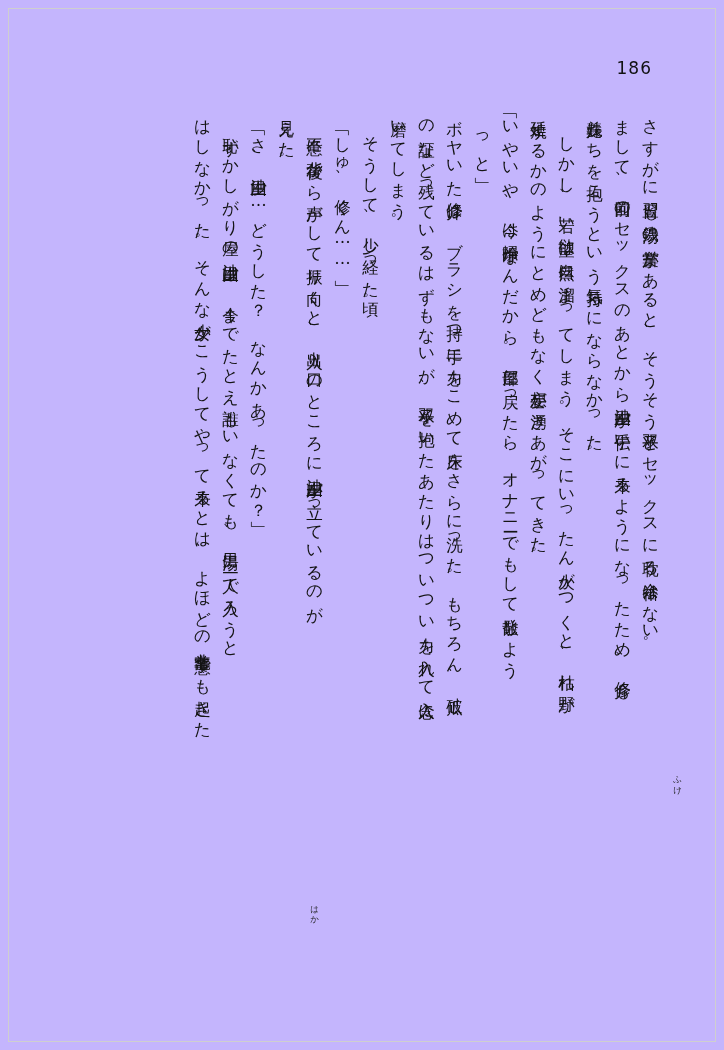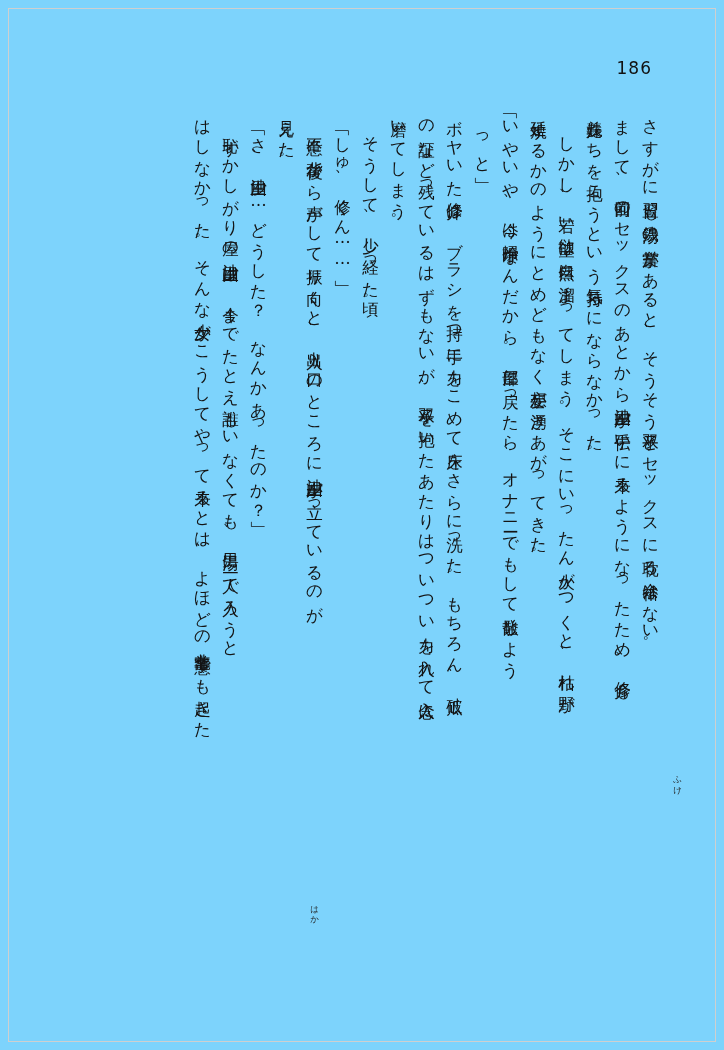--- a/index.html
+++ b/index.html
@@ -4,21 +4,21 @@
 <style>
   html, body {
     margin: 0;
     padding: 0;
     background: #ffffff;
   }
   .page {
     position: relative;
     width: 724px;
     height: 1050px;
-    background: #7dd3fc;
+    background: #c4b5fd;
     overflow: hidden;
     font-family: "DejaVu Serif", "Liberation Serif", serif;
     color: #111111;
   }
   
   .page-frame {
     position: absolute;
     left: 8px;
     top: 8px;
     right: 8px;

